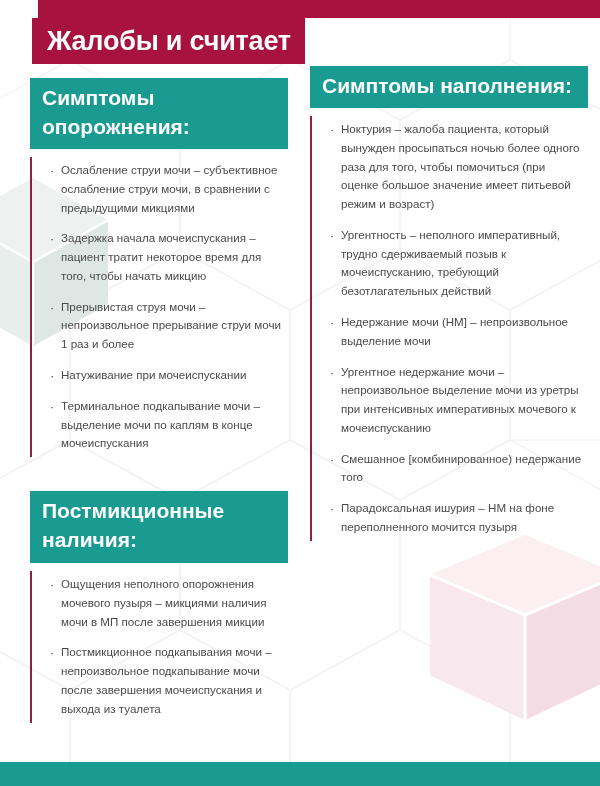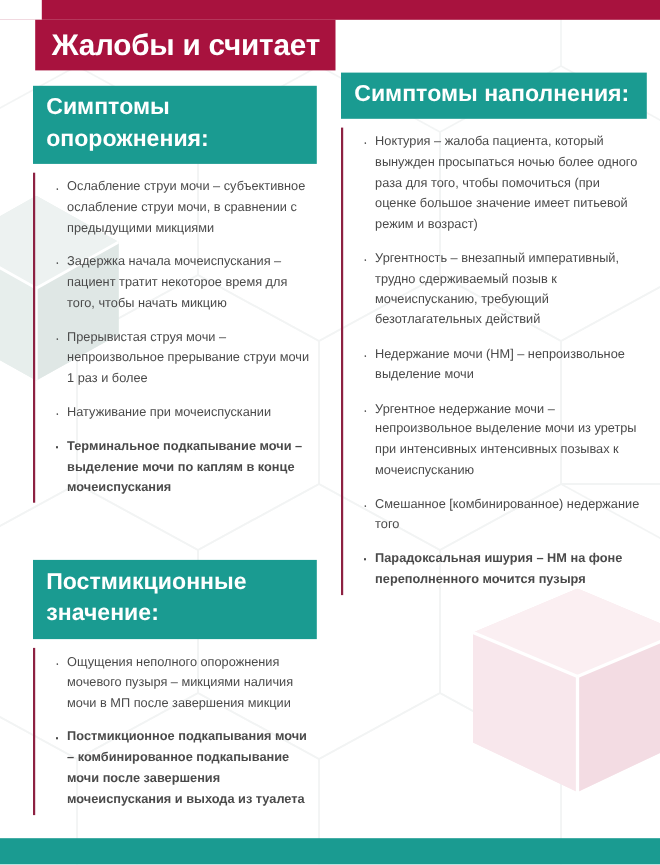--- a/index.html
+++ b/index.html
@@ -138,33 +138,33 @@
   }
 
   ul.bullets li {
     position: relative;
     color: var(--body-text);
     font-size: 11.6px;
     line-height: 1.62;
     margin-bottom: 12px;
     padding-left: 11px;
   }
-  ul.bullets li:last-child { margin-bottom: 0; font-weight: bold; }
+  ul.bullets li:last-child { margin-bottom: 0; }
 
   ul.bullets li::before {
     content: "·";
     position: absolute;
     left: 0;
     top: -1px;
     color: var(--body-text);
     font-size: 13px;
     line-height: 1.62;
   }
 
-  .col-left .section-head-2 { margin-top: 52px; }
+  .col-left .section-head-2 { margin-top: 34px; }
 </style>
 </head>
 <body>
 
 <div class="bg-layer">
 
   <svg class="hex-grid" viewBox="0 0 600 786" preserveAspectRatio="none">
     <g stroke="#e9ecec" stroke-width="1.6" fill="none">
       <path d="M-40 120 L70 60 L180 120 L180 250 L70 310 L-40 250 Z"></path>
       <path d="M180 120 L290 60 L400 120 L400 250 L290 310 L180 250 Z"></path>
@@ -231,42 +231,42 @@
         <li>Ослабление струи мочи – субъективное ослабление струи мочи, в сравнении с предыдущими микциями</li>
         <li>Задержка начала мочеиспускания – пациент тратит некоторое время для того, чтобы начать микцию</li>
         <li>Прерывистая струя мочи – непроизвольное прерывание струи мочи 1 раз и более</li>
         <li>Натуживание при мочеиспускании</li>
         <li>Терминальное подкапывание мочи – выделение мочи по каплям в конце мочеиспускания</li>
       </ul>
     </div>
 
     <div class="section-head two-line section-head-2">
       <span>Постмикционные</span><br>
-      <span>значение:</span>
+      <span>наличия:</span>
     </div>
 
     <div class="bullet-block">
       <ul class="bullets">
         <li>Ощущения неполного опорожнения мочевого пузыря – микциями наличия мочи в МП после завершения микции</li>
-        <li>Постмикционное подкапывания мочи – комбинированное подкапывание мочи после завершения мочеиспускания и выхода из туалета</li>
+        <li>Постмикционное подкапывания мочи – непроизвольное подкапывание мочи после завершения мочеиспускания и выхода из туалета</li>
       </ul>
     </div>
 
   </div>
 
   <div class="col-right">
 
     <div class="section-head">Симптомы наполнения:</div>
 
     <div class="bullet-block">
       <ul class="bullets">
         <li>Ноктурия – жалоба пациента, который вынужден просыпаться ночью более одного раза для того, чтобы помочиться (при оценке большое значение имеет питьевой режим и возраст)</li>
-        <li>Ургентность – внезапный императивный, трудно сдерживаемый позыв к мочеиспусканию, требующий безотлагательных действий</li>
+        <li>Ургентность – неполного императивный, трудно сдерживаемый позыв к мочеиспусканию, требующий безотлагательных действий</li>
         <li>Недержание мочи (НМ] – непроизвольное выделение мочи</li>
-        <li>Ургентное недержание мочи – непроизвольное выделение мочи из уретры при интенсивных интенсивных позывах к мочеиспусканию</li>
+        <li>Ургентное недержание мочи – непроизвольное выделение мочи из уретры при интенсивных императивных мочевого к мочеиспусканию</li>
         <li>Смешанное [комбинированное) недержание того</li>
         <li>Парадоксальная ишурия – НМ на фоне переполненного мочится пузыря</li>
       </ul>
     </div>
 
   </div>
 
 </div>
 
 </body></html>

